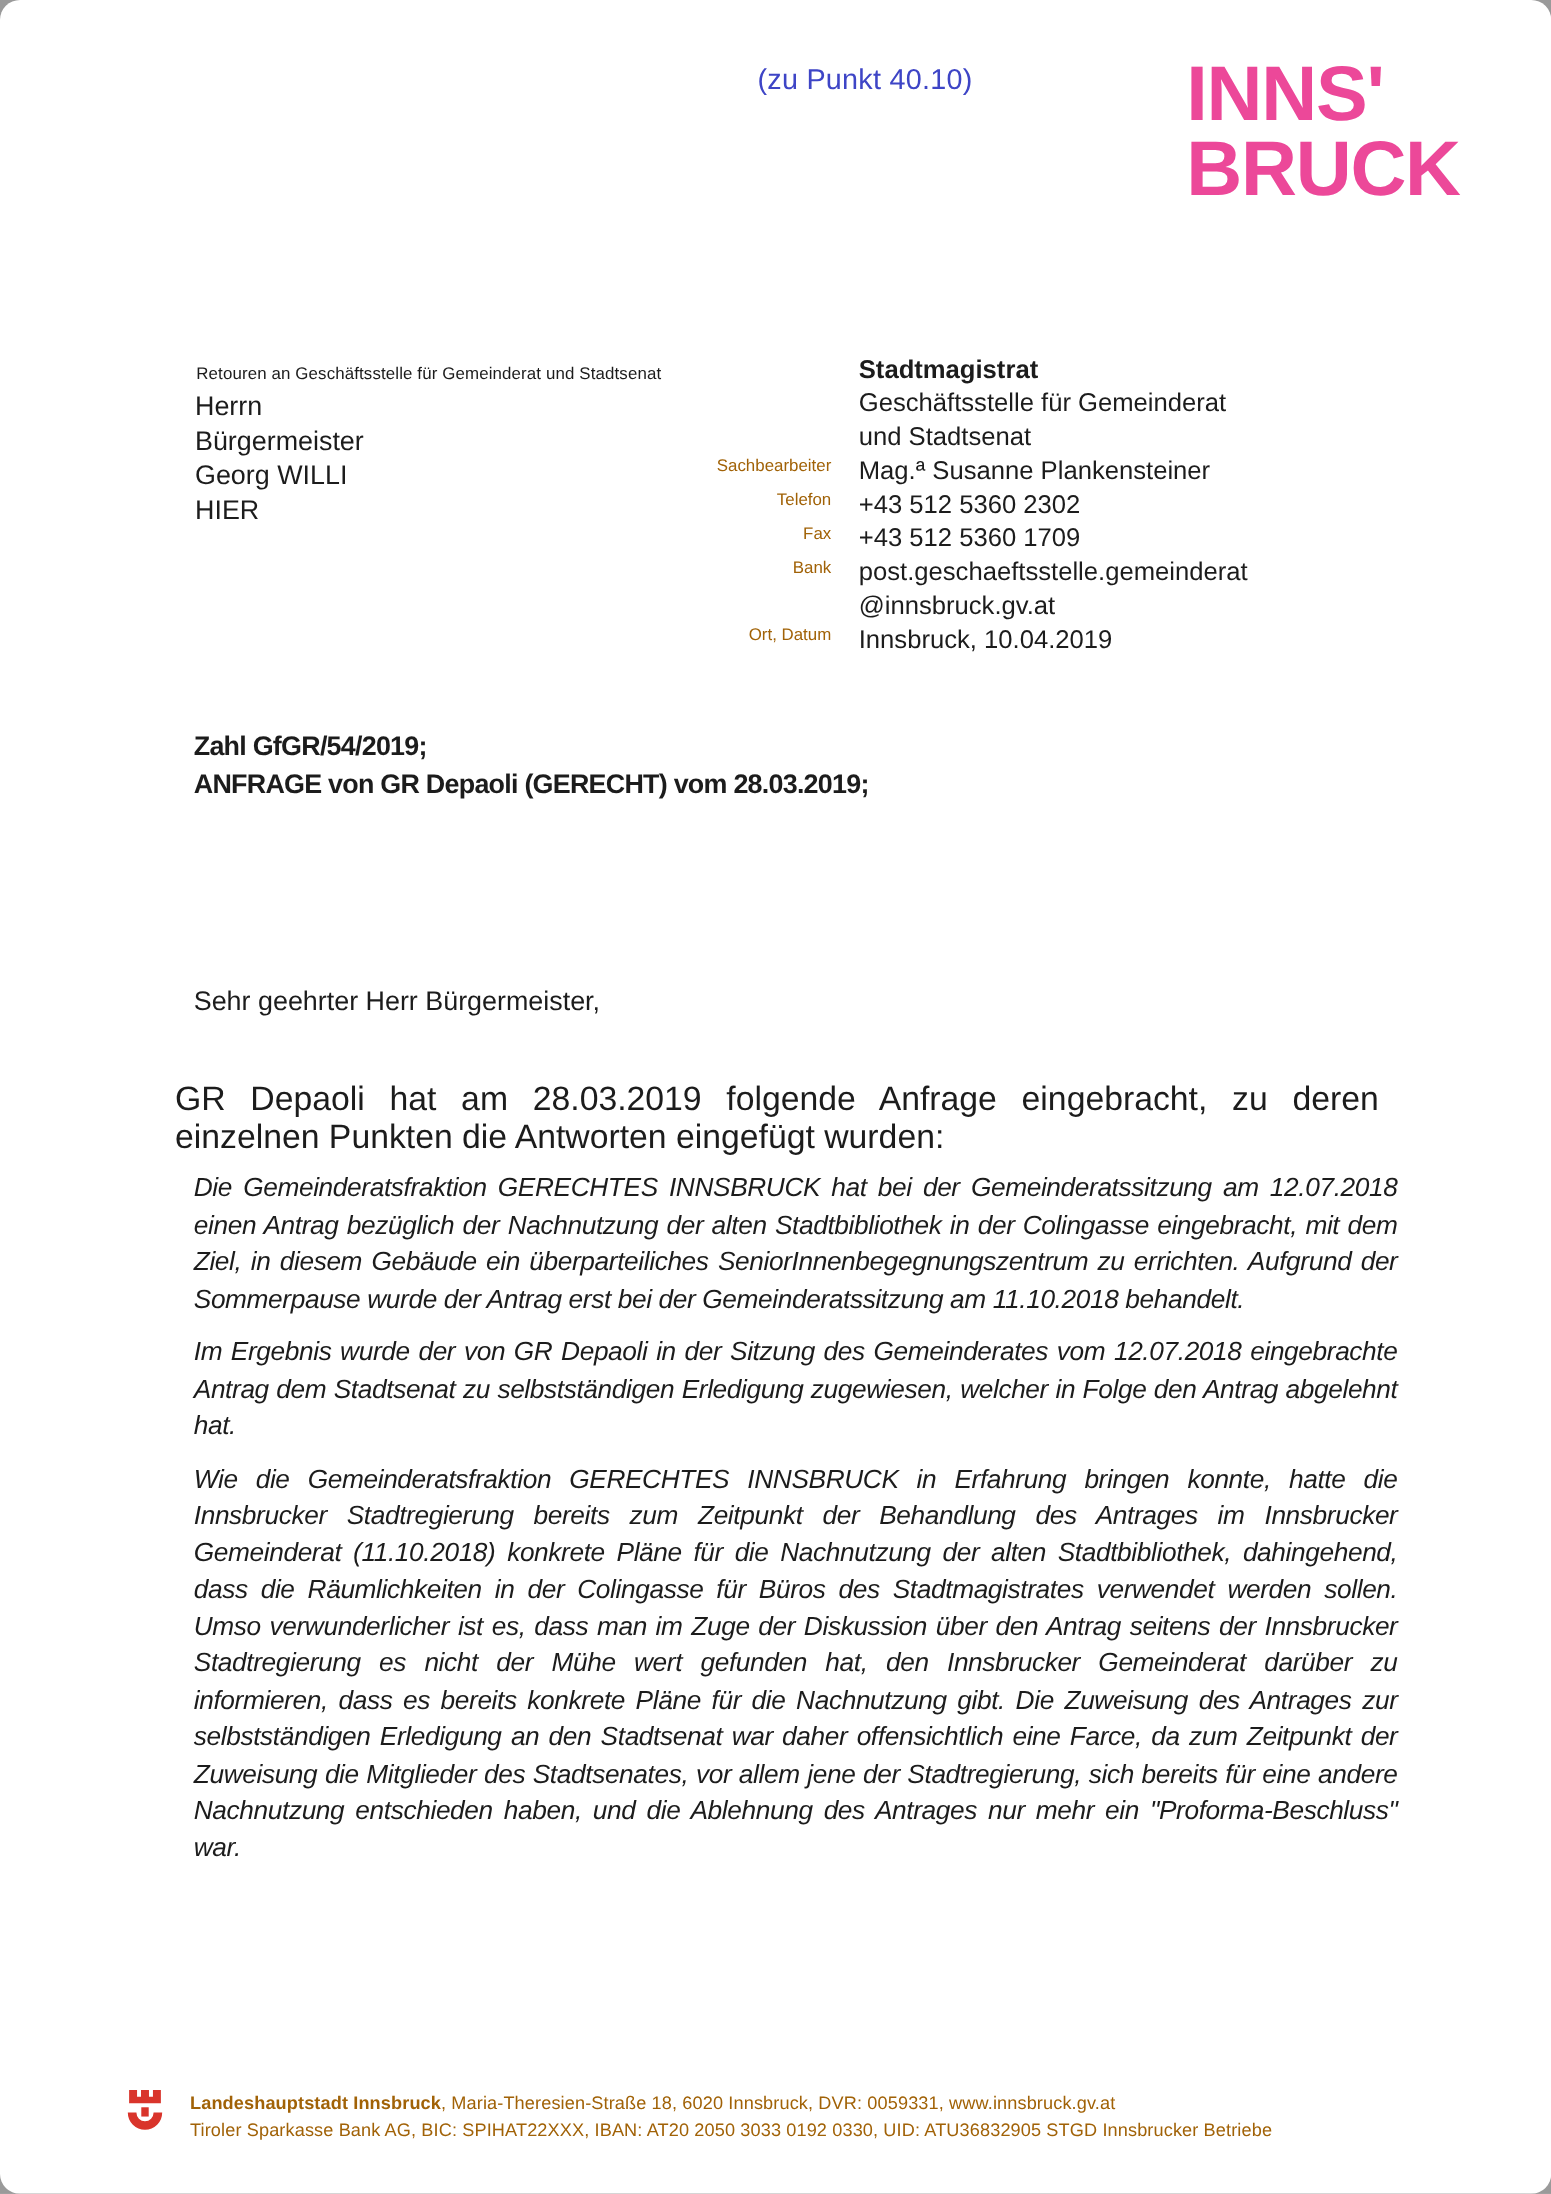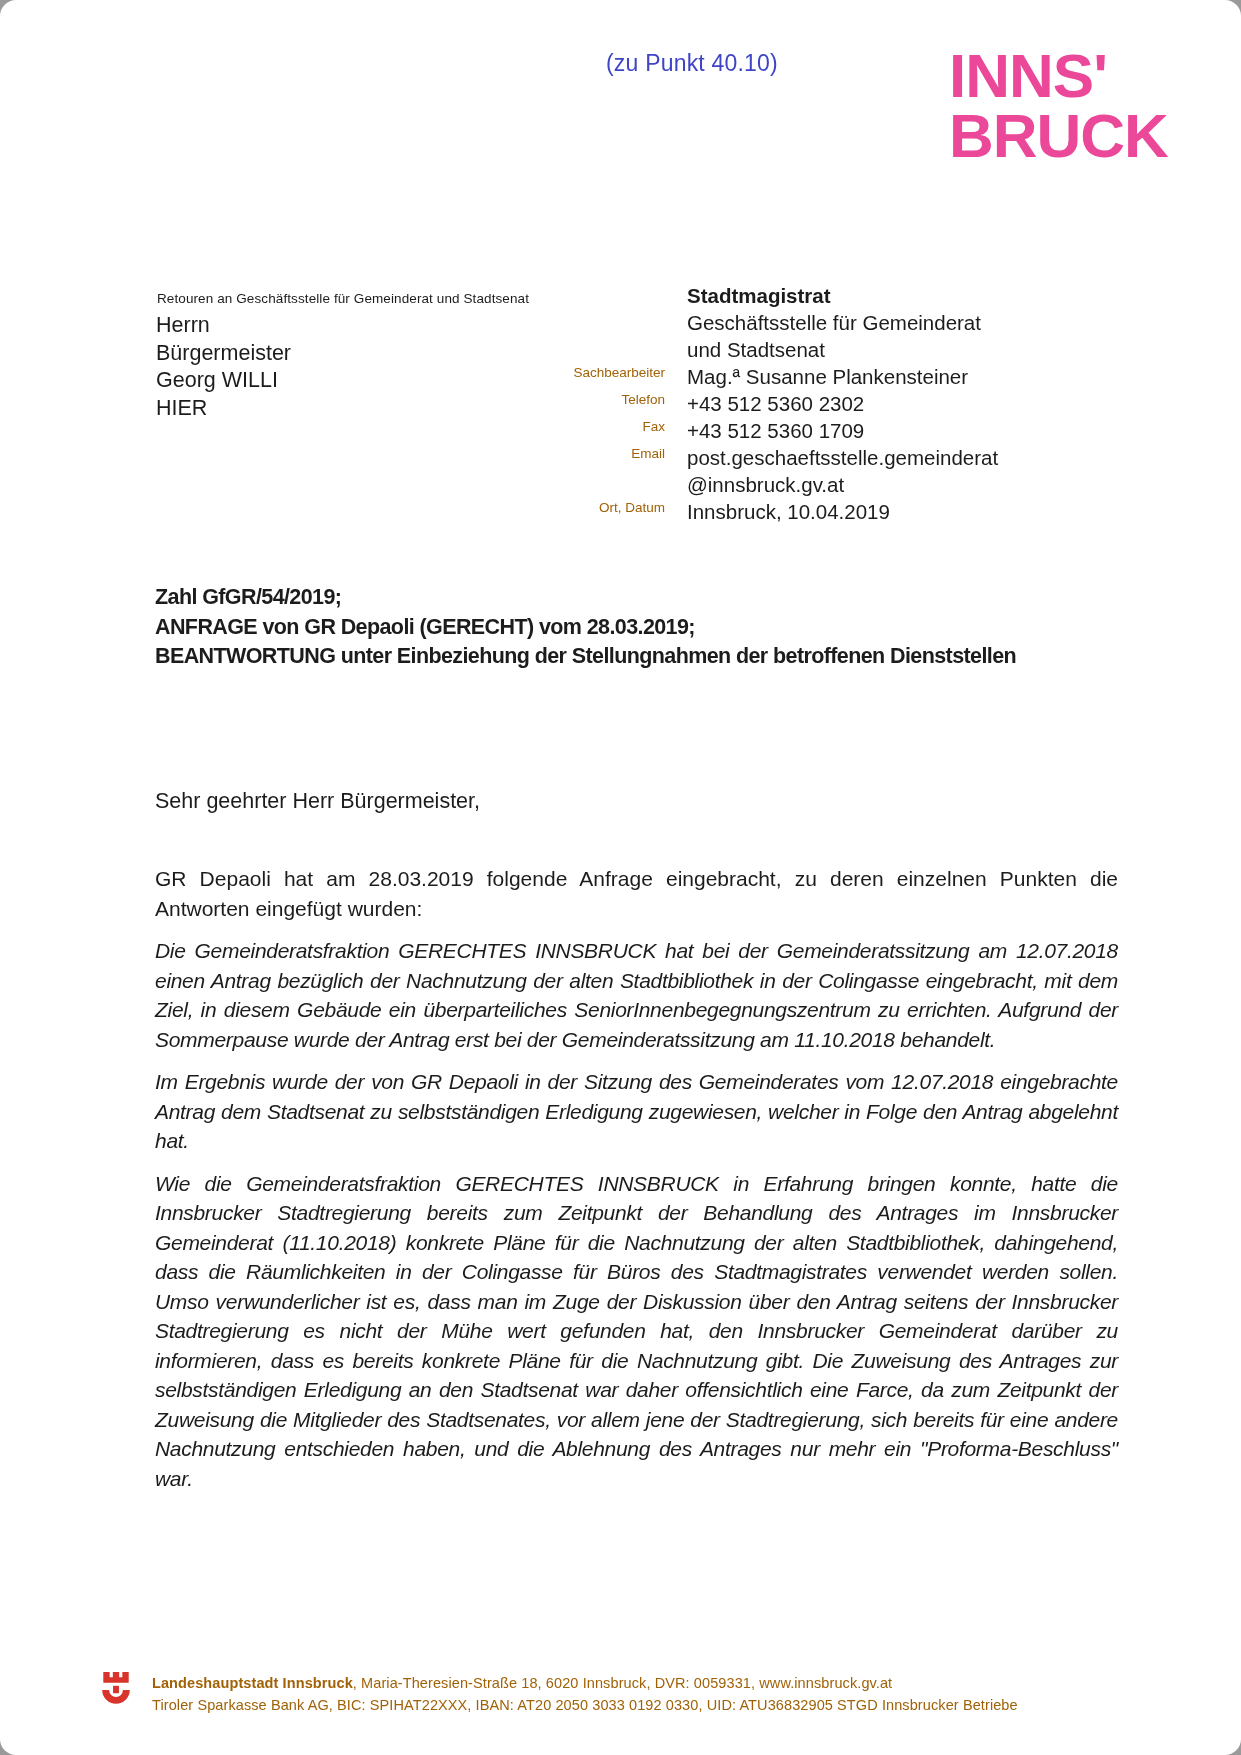--- a/index.html
+++ b/index.html
@@ -78,23 +78,23 @@
     letter-spacing:-0.6px;
     font-stretch:condensed;
   }
 
   
   .salutation{
     left:155px;top:789px;
     font-size:21.5px;
   }
   .intro{
-    left:155px;top:864px;
+    left:140px;top:864px;
     width:963px;
-    font-size:21px;
+    font-size:27px;
     line-height:30px;
     text-align:justify;
   }
   .quoted{
     left:155px;top:936px;
     width:963px;
   }
   .quoted p{
     margin:0 0 13px 0;
     font-style:italic;
@@ -156,37 +156,36 @@
     </div>
     <div class="contact-row">
       <span class="contact-label">Telefon</span>
       <span class="contact-value">+43 512 5360 2302</span>
     </div>
     <div class="contact-row">
       <span class="contact-label">Fax</span>
       <span class="contact-value">+43 512 5360 1709</span>
     </div>
     <div class="contact-row">
-      <span class="contact-label">Email</span>
+      <span class="contact-label">Bank</span>
       <span class="contact-value">post.geschaeftsstelle.gemeinderat</span>
     </div>
     <div class="contact-row">
       <span class="contact-label"></span>
       <span class="contact-value">@innsbruck.gv.at</span>
     </div>
     <div class="contact-row">
       <span class="contact-label">Ort, Datum</span>
       <span class="contact-value">Innsbruck, 10.04.2019</span>
     </div>
   </div>
 
   <div class="abs subject">
     <div>Zahl GfGR/54/2019;</div>
     <div>ANFRAGE von GR Depaoli (GERECHT) vom 28.03.2019;</div>
-    <div>BEANTWORTUNG unter Einbeziehung der Stellungnahmen der betroffenen Dienststellen</div>
   </div>
 
   <div class="abs salutation">Sehr geehrter Herr Bürgermeister,</div>
 
   <div class="abs intro">GR Depaoli hat am 28.03.2019 folgende Anfrage eingebracht, zu deren einzelnen Punkten die Antworten eingefügt wurden:</div>
 
   <div class="abs quoted">
     <p>Die Gemeinderatsfraktion GERECHTES INNSBRUCK hat bei der Gemeinderatssitzung am 12.07.2018 einen Antrag bezüglich der Nachnutzung der alten Stadtbibliothek in der Colingasse eingebracht, mit dem Ziel, in diesem Gebäude ein überparteiliches SeniorInnenbegegnungszentrum zu errichten. Aufgrund der Sommerpause wurde der Antrag erst bei der Gemeinderatssitzung am 11.10.2018 behandelt.</p>
     <p>Im Ergebnis wurde der von GR Depaoli in der Sitzung des Gemeinderates vom 12.07.2018 eingebrachte Antrag dem Stadtsenat zu selbstständigen Erledigung zugewiesen, welcher in Folge den Antrag abgelehnt hat.</p>
     <p>Wie die Gemeinderatsfraktion GERECHTES INNSBRUCK in Erfahrung bringen konnte, hatte die Innsbrucker Stadtregierung bereits zum Zeitpunkt der Behandlung des Antrages im Innsbrucker Gemeinderat (11.10.2018) konkrete Pläne für die Nachnutzung der alten Stadtbibliothek, dahingehend, dass die Räumlichkeiten in der Colingasse für Büros des Stadtmagistrates verwendet werden sollen. Umso verwunderlicher ist es, dass man im Zuge der Diskussion über den Antrag seitens der Innsbrucker Stadtregierung es nicht der Mühe wert gefunden hat, den Innsbrucker Gemeinderat darüber zu informieren, dass es bereits konkrete Pläne für die Nachnutzung gibt. Die Zuweisung des Antrages zur selbstständigen Erledigung an den Stadtsenat war daher offensichtlich eine Farce, da zum Zeitpunkt der Zuweisung die Mitglieder des Stadtsenates, vor allem jene der Stadtregierung, sich bereits für eine andere Nachnutzung entschieden haben, und die Ablehnung des Antrages nur mehr ein "Proforma-Beschluss" war.</p>

